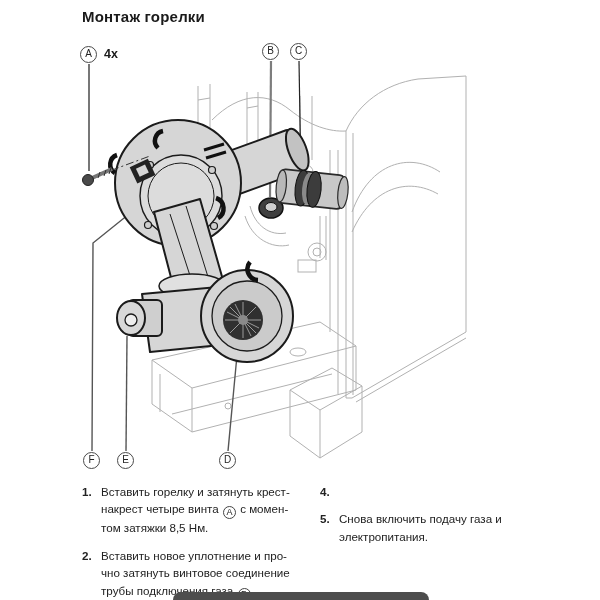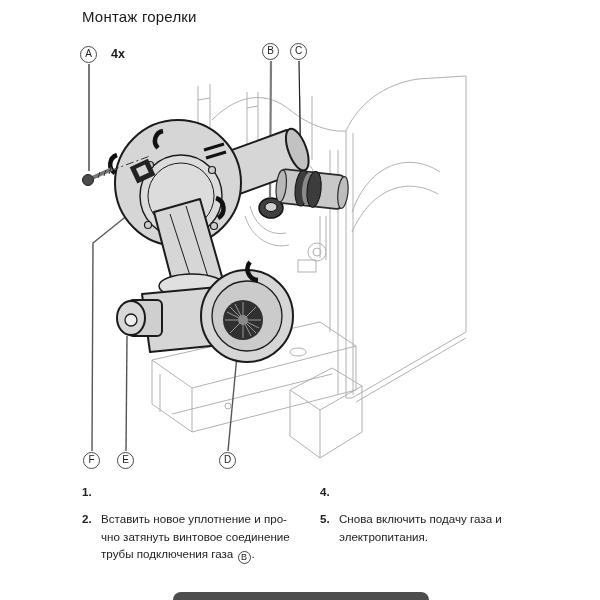--- a/index.html
+++ b/index.html
@@ -4,21 +4,21 @@
 <style>
   html,body{margin:0;padding:0;}
   body{
     width:600px;height:600px;position:relative;overflow:hidden;
     background:#ffffff;color:#1c1c1c;
     font-family:"Liberation Sans", sans-serif;
     -webkit-font-smoothing:antialiased;
   }
   .title{
     position:absolute;left:82px;top:8px;
-    font-size:15px;font-weight:normal;letter-spacing:.2px;color:#1a1a1a;
+    font-size:15px;font-weight:bold;letter-spacing:.2px;color:#1a1a1a;
   }
   svg.diagram{position:absolute;left:0;top:0;}
   .badge{
     position:absolute;width:17px;height:17px;box-sizing:border-box;
     border:1.4px solid #4a4a4a;border-radius:50%;background:#fff;
     font-size:10px;line-height:14.5px;text-align:center;color:#222;
   }
   .badge-note{
     position:absolute;font-size:12.5px;font-weight:bold;color:#1a1a1a;
   }
@@ -147,30 +147,31 @@
       <ellipse cx="281" cy="189" rx="5" ry="16" fill="#b8b8b8" stroke="#2a2a2a" stroke-width="1.2"></ellipse>
       <ellipse cx="302" cy="189" rx="7" ry="18" fill="#3c3c3c" stroke="#111" stroke-width="1"></ellipse>
       <ellipse cx="308" cy="189" rx="6" ry="16" fill="#8a8a8a" stroke="none"></ellipse>
       <ellipse cx="314" cy="189" rx="7" ry="18" fill="#3c3c3c" stroke="#111" stroke-width="1"></ellipse>
       <ellipse cx="343" cy="189" rx="5" ry="16" fill="#bdbdbd" stroke="#2a2a2a" stroke-width="1.2"></ellipse>
     </g>
   </g>
 </svg>
 
 <div class="badge" style="left:80px;top:46px">A</div>
-<div class="badge-note" style="left:111px;top:47px">4x</div>
+<div class="badge-note" style="left:104px;top:47px">4x</div>
 <div class="badge" style="left:262px;top:43px">B</div>
 <div class="badge" style="left:290px;top:43px">C</div>
 <div class="badge" style="left:219px;top:452px">D</div>
 <div class="badge" style="left:117px;top:452px">E</div>
 <div class="badge" style="left:83px;top:452px">F</div>
 
 <div class="col col-left">
     <div class="item">
       <span class="num">1.</span>
+      <span class="body">Вставить горелку и затянуть крест-<br>накрест четыре винта <span class="clt">A</span> с момен-<br>том затяжки 8,5 Нм.</span>
     </div>
     <div class="item">
       <span class="num">2.</span>
       <span class="body">Вставить новое уплотнение и про-<br>чно затянуть винтовое соединение<br>трубы подключения газа <span class="clt">B</span>.</span>
     </div>
   </div>
 <div class="col col-right">
     <div class="item">
       <span class="num">4.</span>
     </div>

